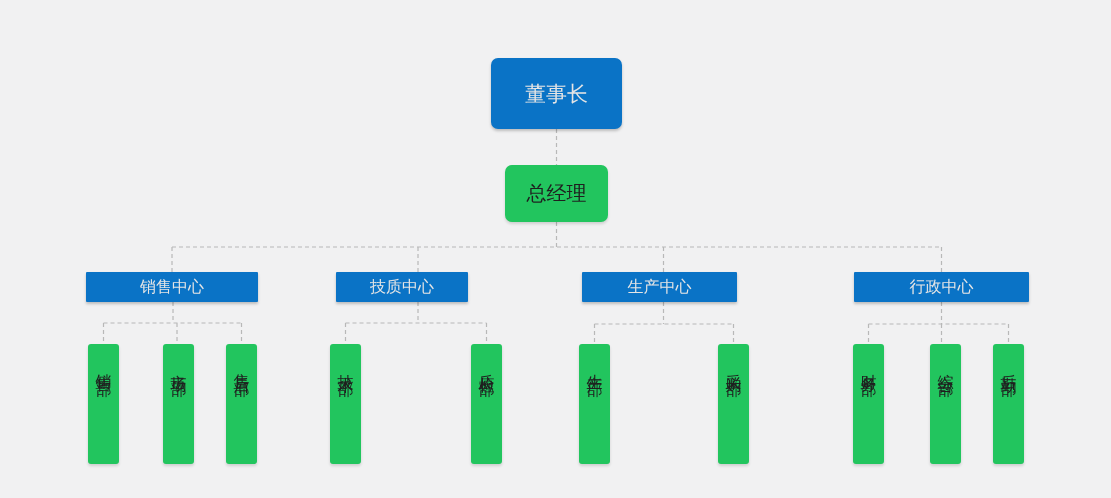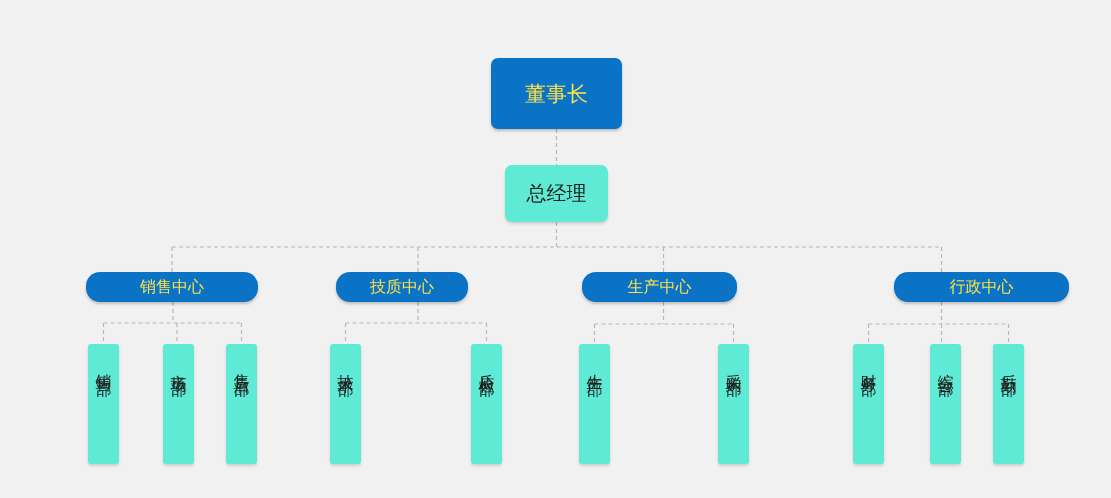--- a/index.html
+++ b/index.html
@@ -28,50 +28,50 @@
     box-sizing: border-box;
     display: flex;
     align-items: center;
     justify-content: center;
     text-align: center;
     cursor: default;
     user-select: none;
   }
   .blue {
     background: #0a73c6;
-    color: #fde047;
+    color: #e5e5e5;
     box-shadow: 0 2px 3px rgba(0,0,0,0.22);
   }
   .gray {
-    background: #5eead4;
+    background: #22c55e;
     color: #1f1f1f;
     box-shadow: 0 2px 3px rgba(0,0,0,0.14);
   }
   .chairman {
     left: 491px; top: 58px;
     width: 131px; height: 71px;
     border-radius: 7px;
     font-size: 21px;
   }
   .gm {
     left: 505px; top: 165px;
     width: 103px; height: 57px;
     border-radius: 7px;
     font-size: 20px;
   }
   .center {
     top: 272px; height: 30px;
-    border-radius: 14px;
+    border-radius: 1px;
     font-size: 16px;
     align-items: center;
   }
   .center-sales  { left: 86px;  width: 172px; }
   .center-techq  { left: 336px; width: 132px; }
   .center-prod   { left: 582px; width: 155px; }
-  .center-admin  { left: 854px; width: 175px; margin-left: 40px; }
+  .center-admin  { left: 854px; width: 175px; }
   .dept {
     top: 344px;
     width: 31px; height: 120px;
     border-radius: 3px;
     align-items: flex-start;
     padding-top: 17px;
   }
   .vlbl {
     writing-mode: vertical-rl;
     text-orientation: mixed;

